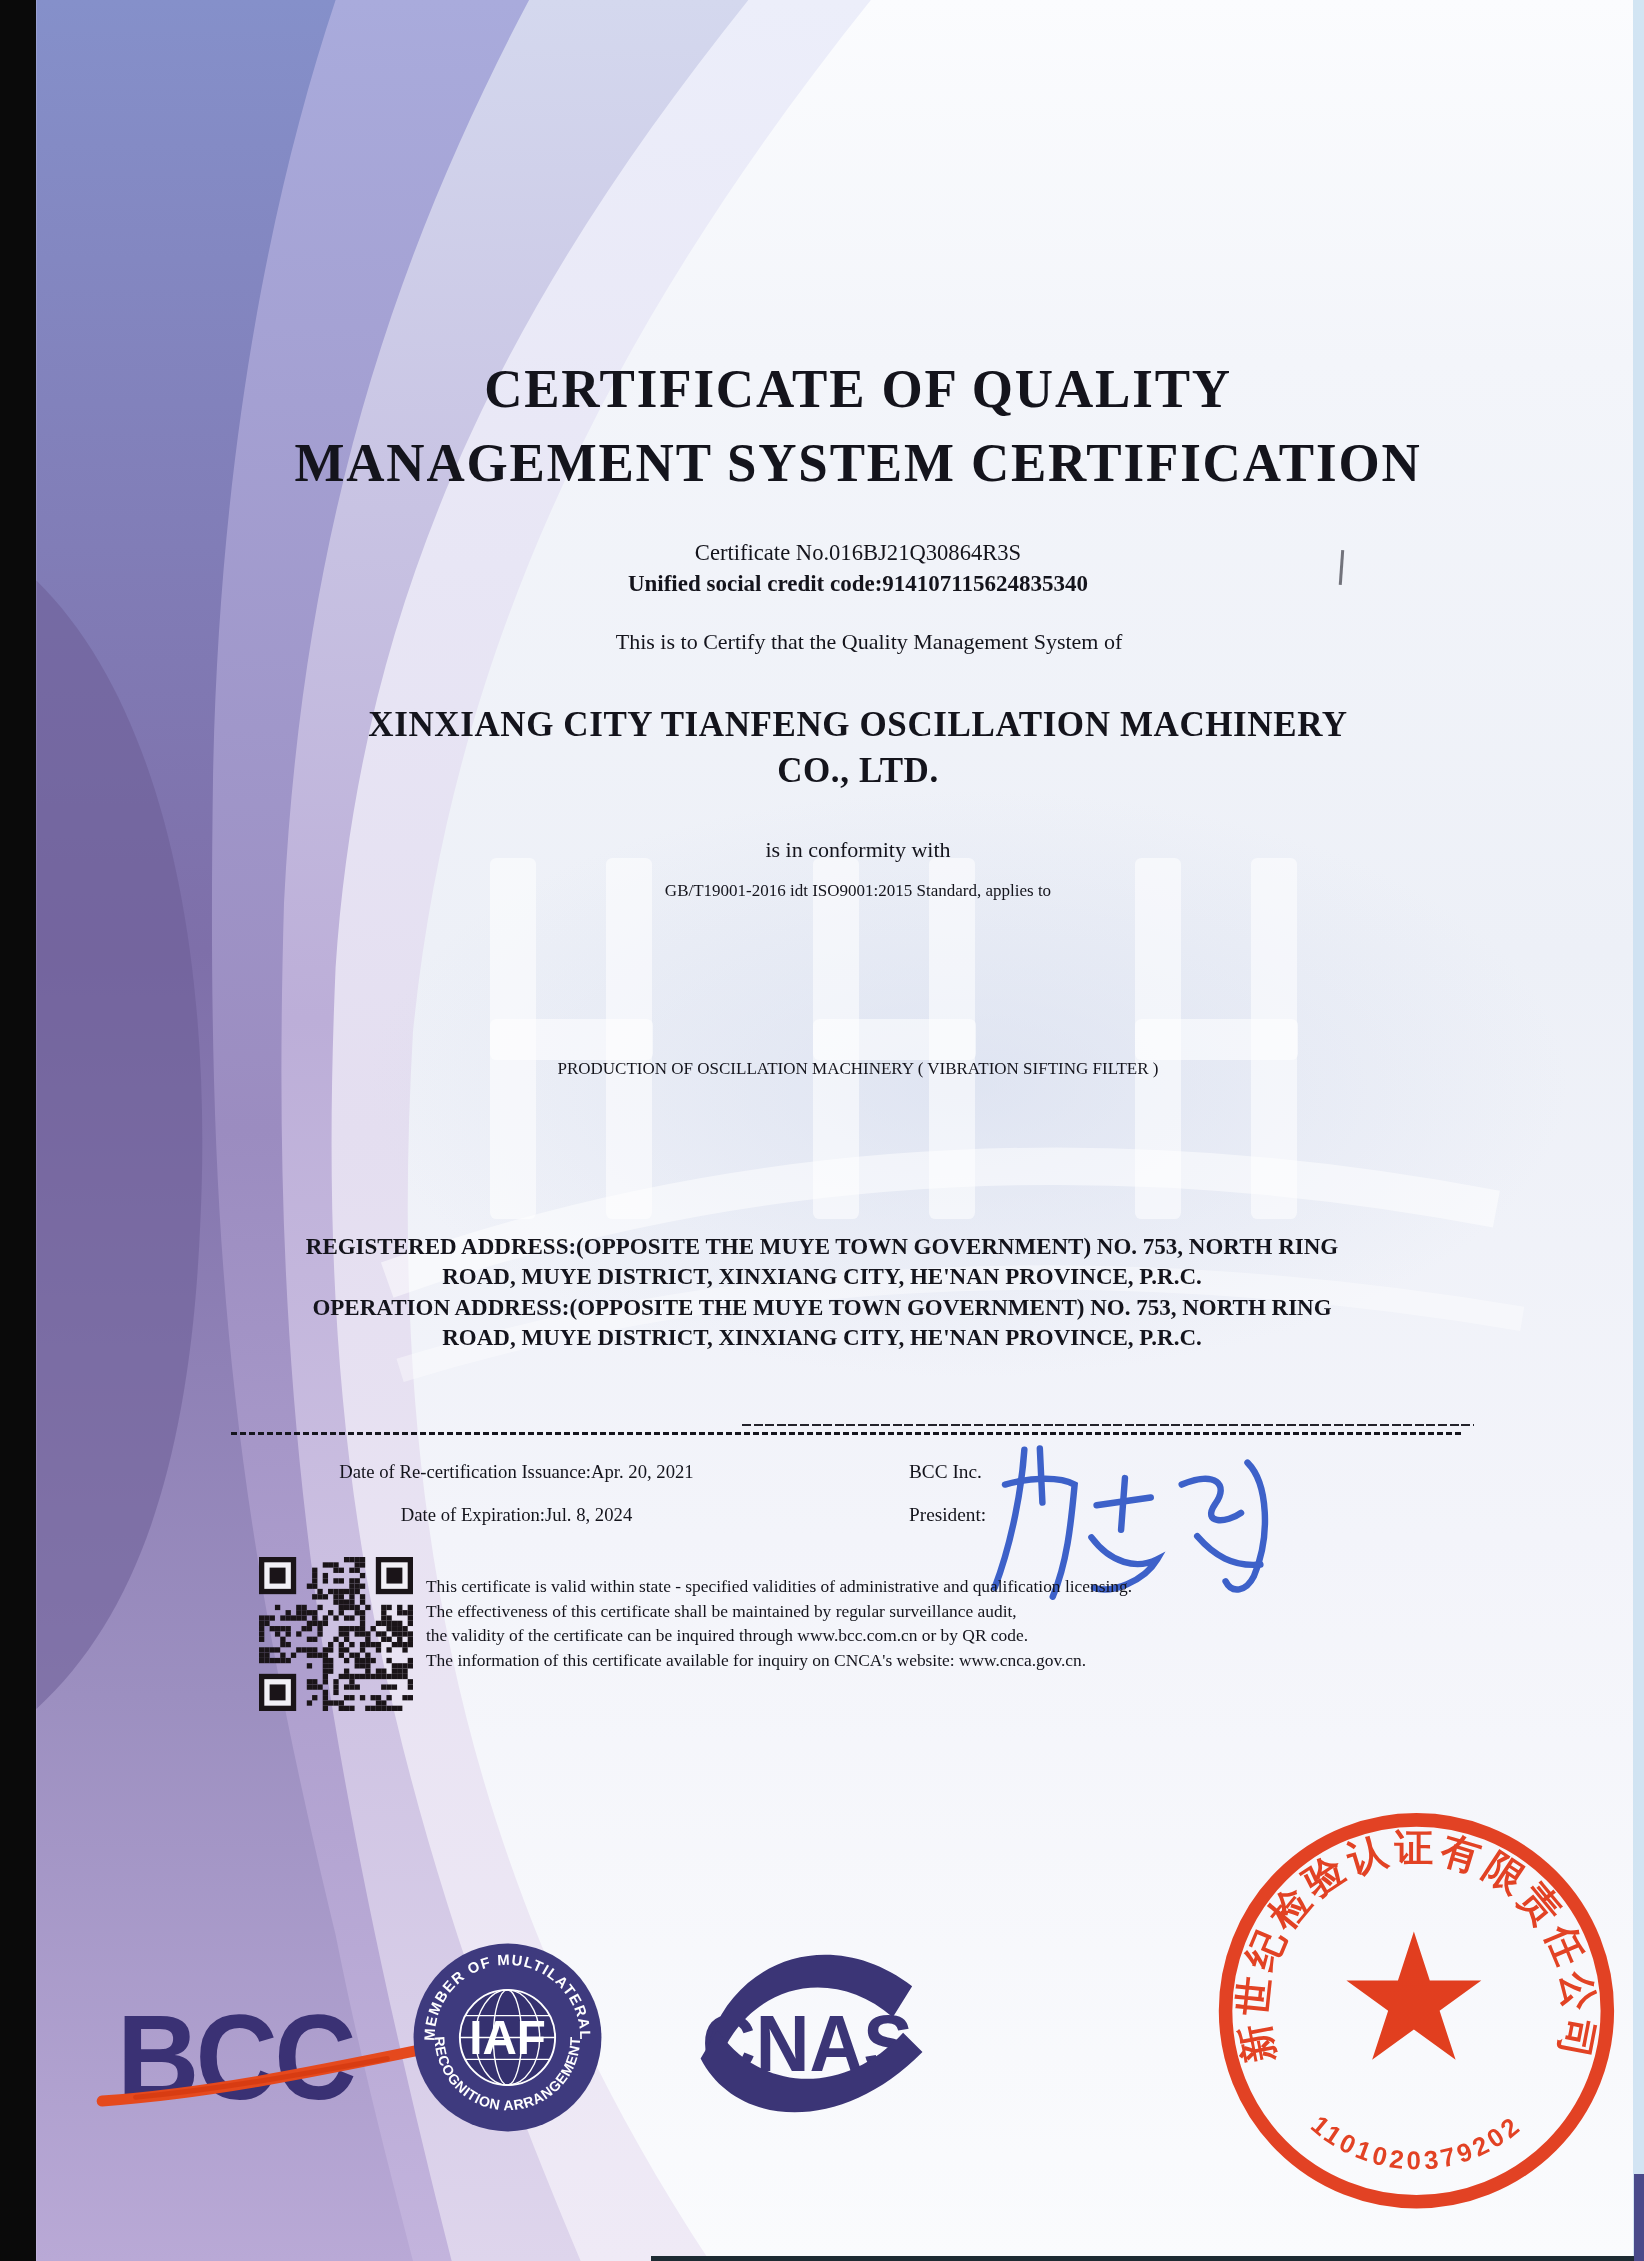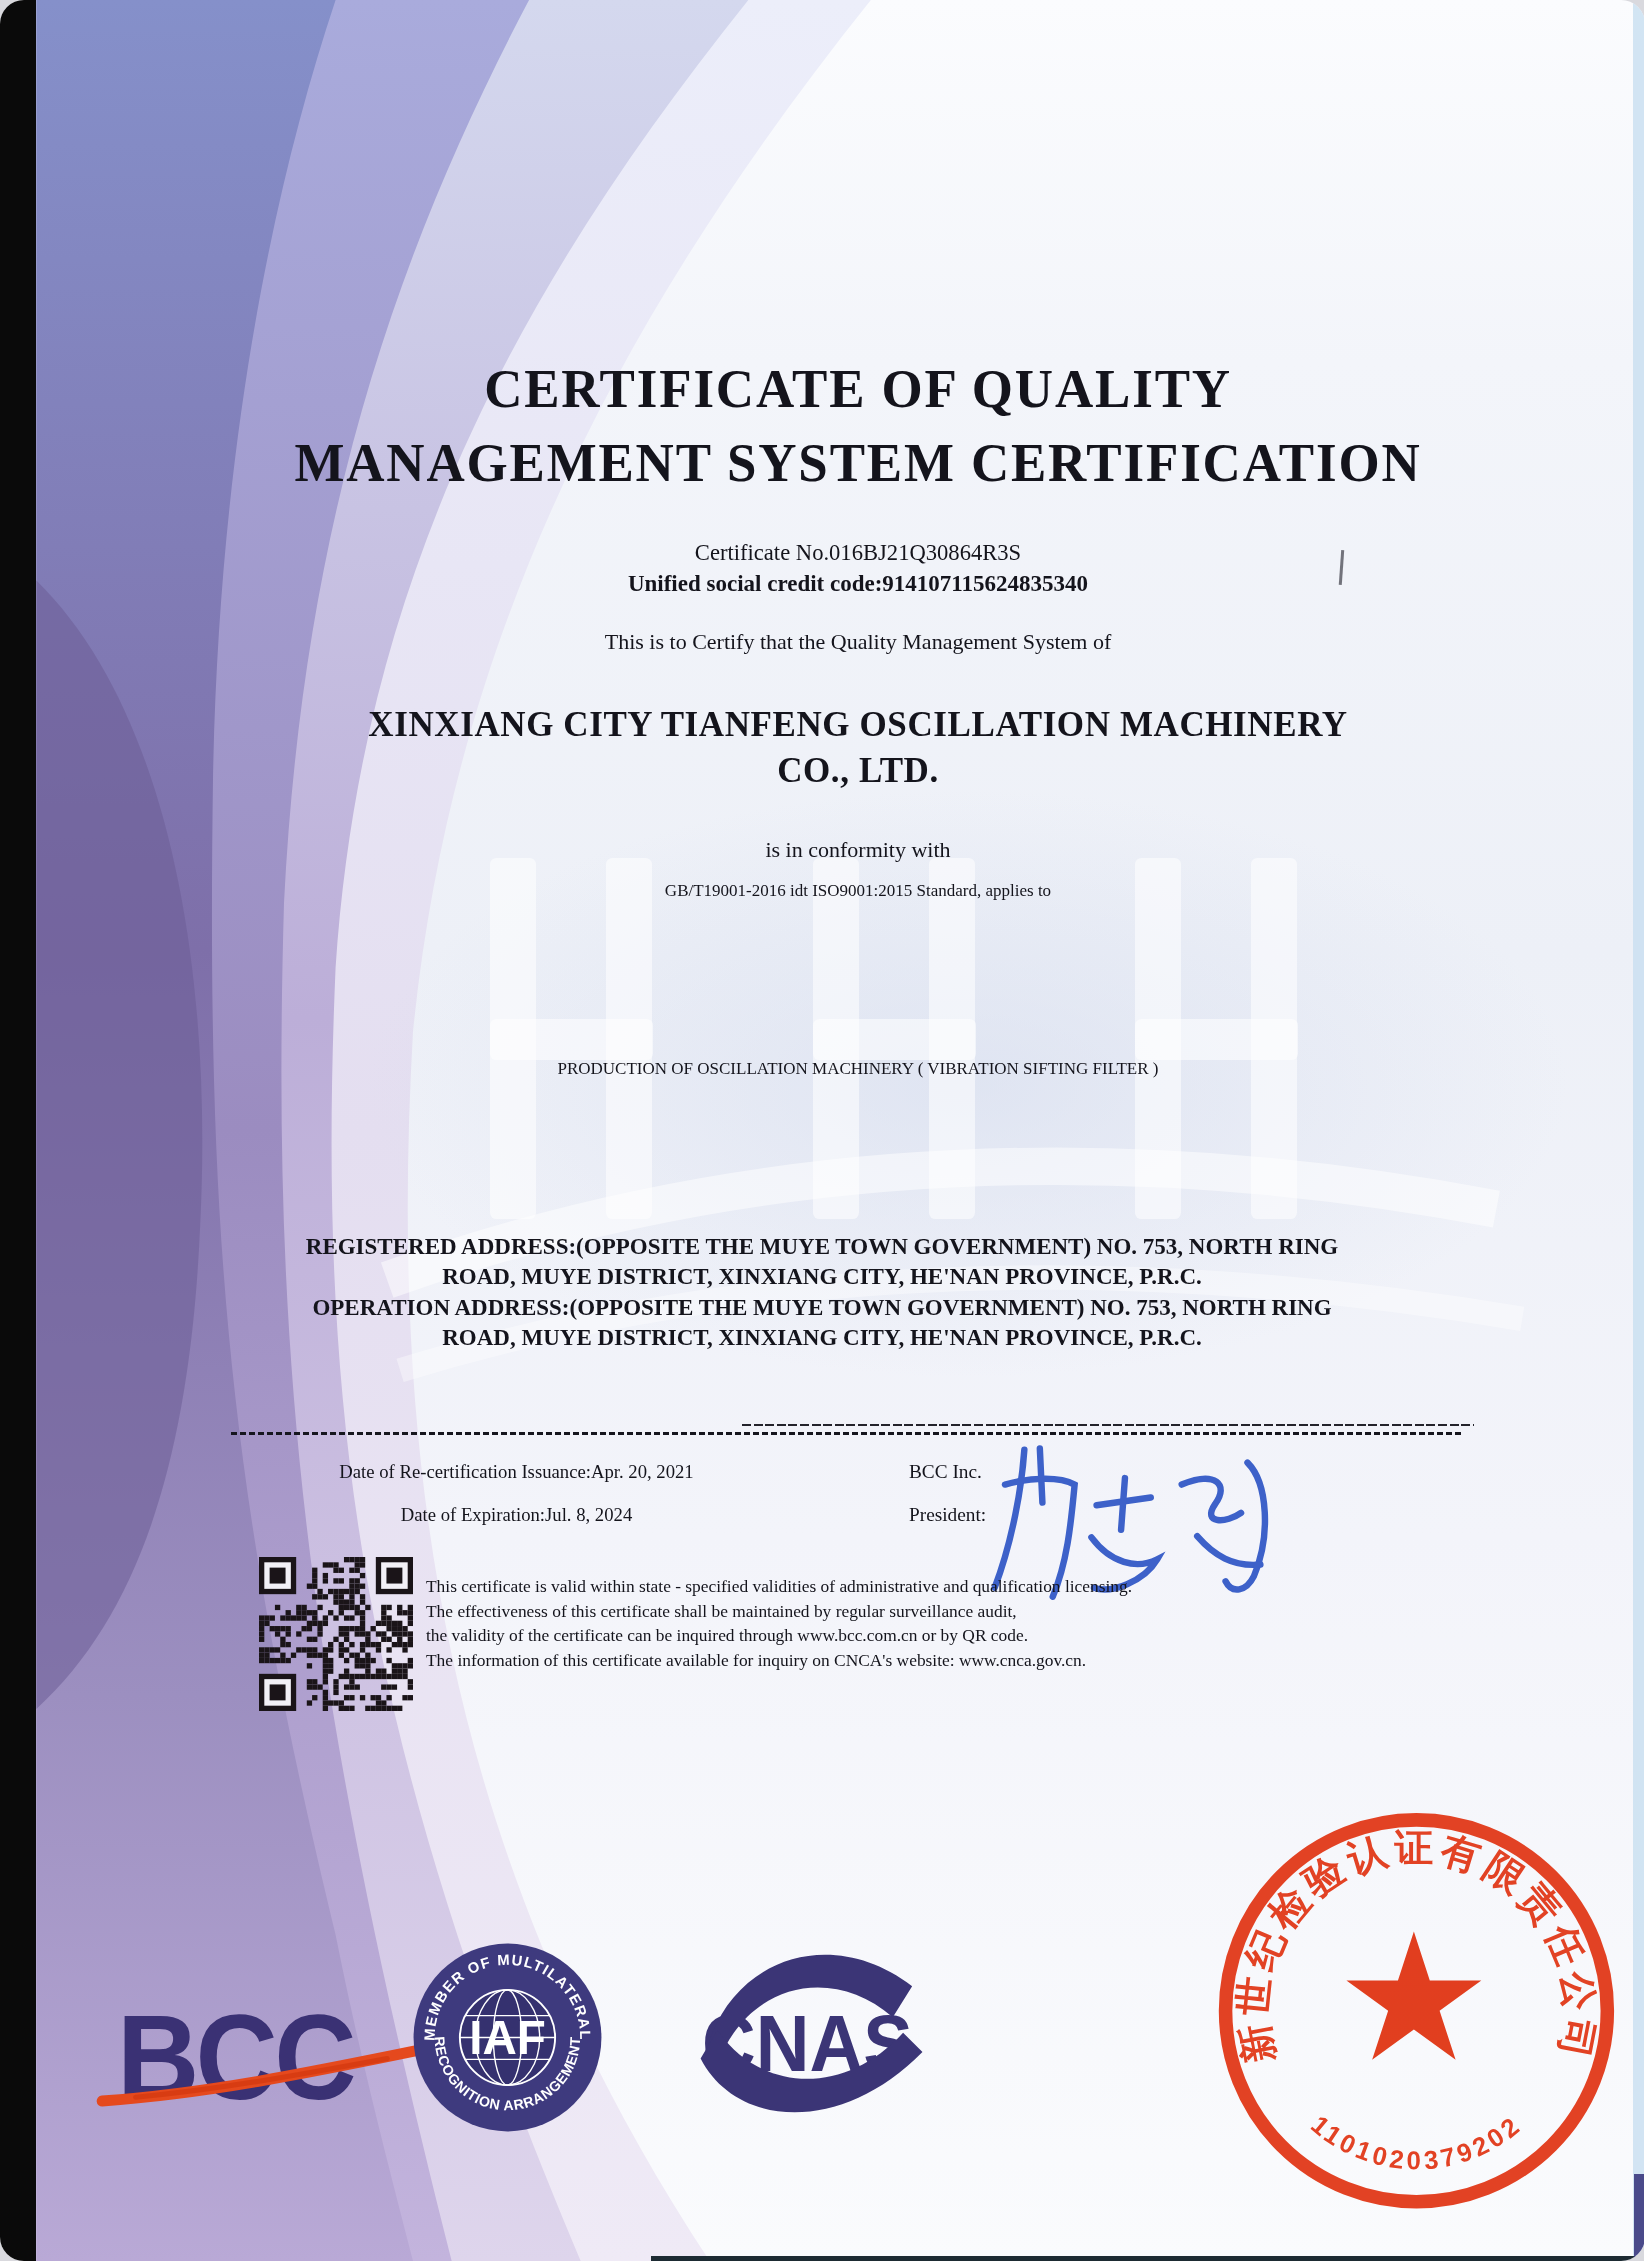--- a/index.html
+++ b/index.html
@@ -1,18 +1,18 @@
 <!DOCTYPE html>
 <html style="font-size:10.3px"><head>
 <meta charset="utf-8">
 <style>
   html,body{margin:0;padding:0;background:#d9d9de;}
   #page{position:relative;width:1645px;height:2261px;overflow:hidden;
         background:linear-gradient(180deg,#fbfcfe 0%,#f3f5fa 16%,#edf0f7 42%,#f3f4fa 68%,#fafbfd 100%);
-        font-family:"Liberation Serif", serif;color:#14141c;border-radius:24px;}
+        font-family:"Liberation Serif", serif;color:#14141c;}
   .abs{position:absolute;}
   .ctr{text-align:center;}
   .serif{font-family:"Liberation Serif", serif;}
   .title{font-weight:bold;font-size:54px;line-height:74px;letter-spacing:1.9px;transform:scaleX(.98);}
   .certno{font-weight:normal;font-size:22.6px;}
   .credit{font-weight:bold;font-size:23px;}
   .body36{font-size:22px;}
   .company{font-weight:bold;font-size:35px;line-height:46px;letter-spacing:0.6px;}
   .caps36{font-size:17px;}
   .addr{font-size:23px;line-height:30px;font-weight:bold;}
@@ -89,21 +89,21 @@
   <div class="edge" style="left:651px;top:2256px;width:993px;height:5.2px;background:#1d2b33;"></div>
   <div class="edge" style="left:1634px;top:2174px;width:10.3px;height:88px;background:#4a4a8a;"></div>
   <div class="edge" style="left:1340px;top:550px;width:2.6px;height:35px;background:#3c3c46;opacity:.7;transform:rotate(4deg);"></div>
 
   <div class="abs ctr title serif" style="left:97px;top:352px;width:1522px;">CERTIFICATE OF QUALITY</div>
   <div class="abs ctr title serif" style="left:97px;top:426px;width:1522px;">MANAGEMENT SYSTEM CERTIFICATION</div>
 
   <div class="abs ctr certno serif" style="left:97px;top:540px;width:1522px;">Certificate No.016BJ21Q30864R3S</div>
   <div class="abs ctr credit serif" style="left:97px;top:571px;width:1522px;">Unified social credit code:914107115624835340</div>
 
-  <div class="abs ctr body36 serif" style="left:97px;top:629px;width:1522px;">This is to Certify that the Quality Management System of</div>
+  <div class="abs ctr body36 serif" style="left:108px;top:629px;width:1522px;">This is to Certify that the Quality Management System of</div>
 
   <div class="abs ctr company serif" style="left:368px;top:702px;width:980px;">XINXIANG CITY TIANFENG OSCILLATION MACHINERY CO., LTD.</div>
 
   <div class="abs ctr body36 serif" style="left:97px;top:837px;width:1522px;">is in conformity with</div>
   <div class="abs ctr caps36 serif" style="left:97px;top:881px;width:1522px;">GB/T19001-2016 idt ISO9001:2015 Standard, applies to</div>
 
   <div class="abs ctr caps36 serif" style="left:97px;top:1059px;width:1522px;">PRODUCTION OF OSCILLATION MACHINERY ( VIBRATION SIFTING FILTER )</div>
 
   <div class="abs ctr addr serif" style="left:274px;top:1232px;width:1096px;">REGISTERED ADDRESS:(OPPOSITE THE MUYE TOWN GOVERNMENT) NO. 753, NORTH RING ROAD, MUYE DISTRICT, XINXIANG CITY, HE'NAN PROVINCE, P.R.C.</div>
   <div class="abs ctr addr serif" style="left:274px;top:1293px;width:1096px;">OPERATION ADDRESS:(OPPOSITE THE MUYE TOWN GOVERNMENT) NO. 753, NORTH RING ROAD, MUYE DISTRICT, XINXIANG CITY, HE'NAN PROVINCE, P.R.C.</div>

